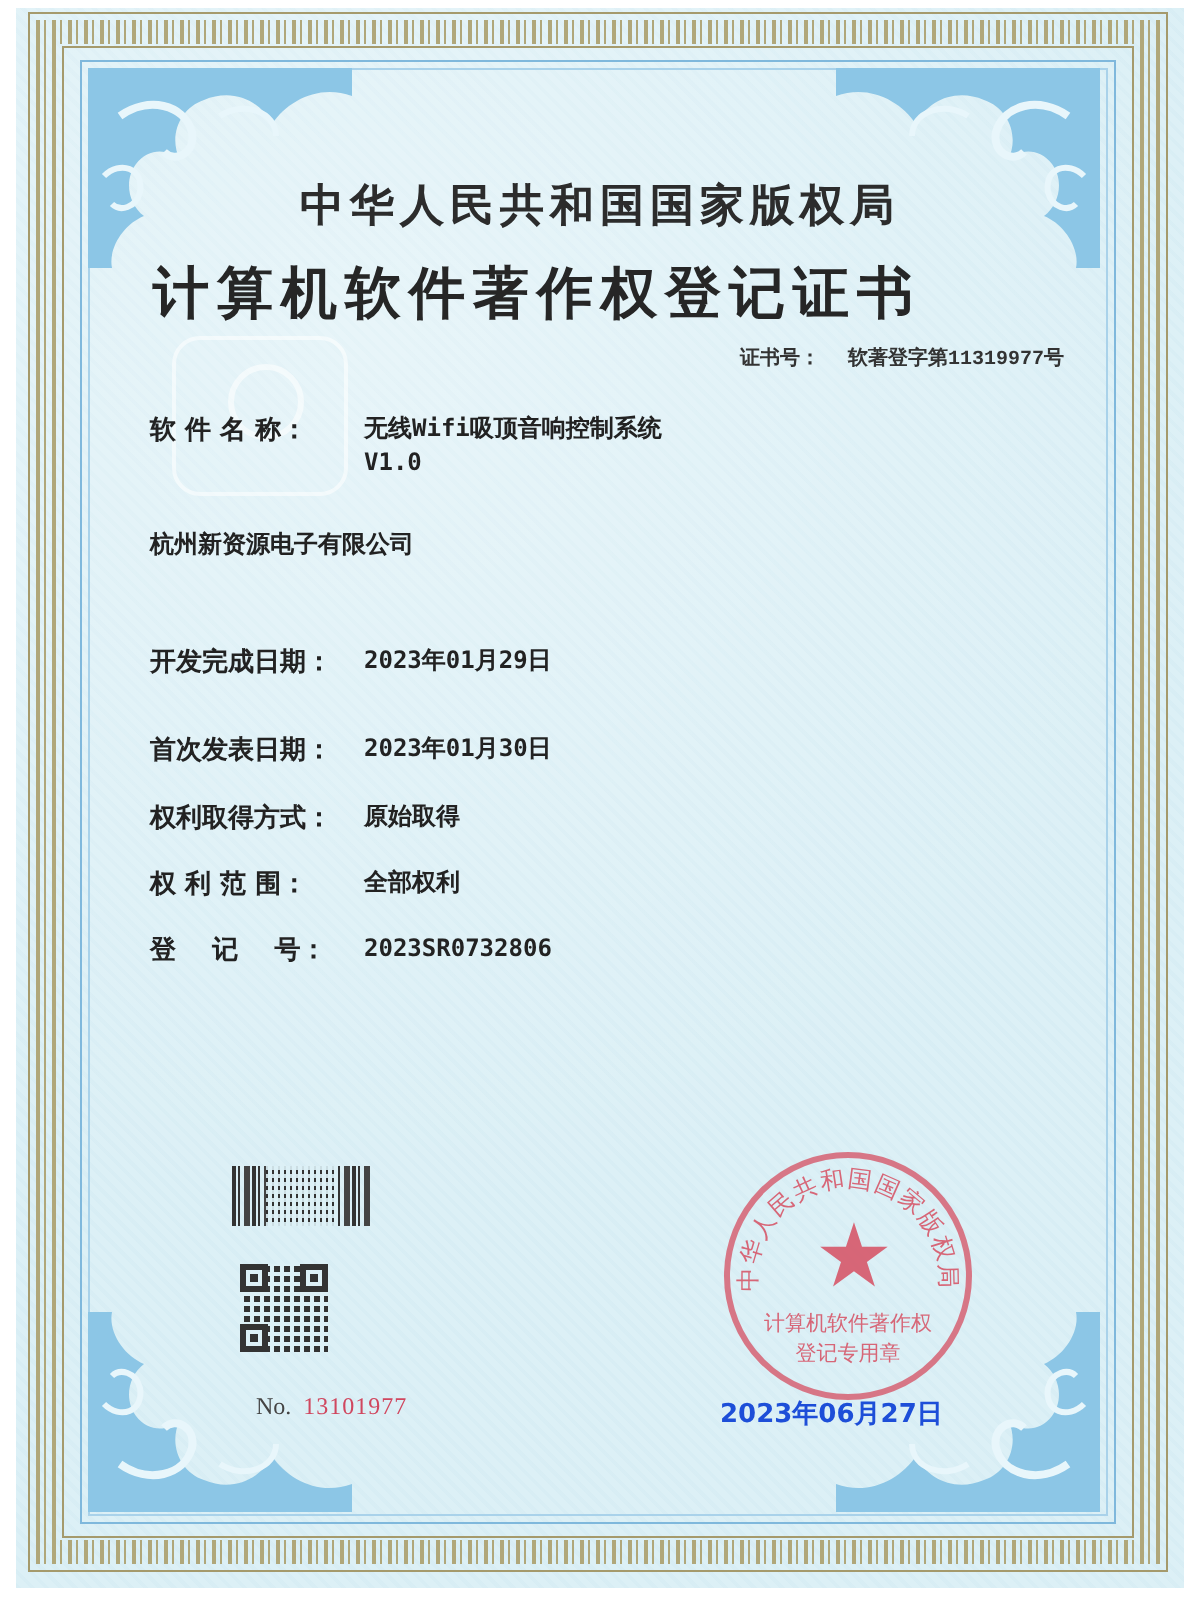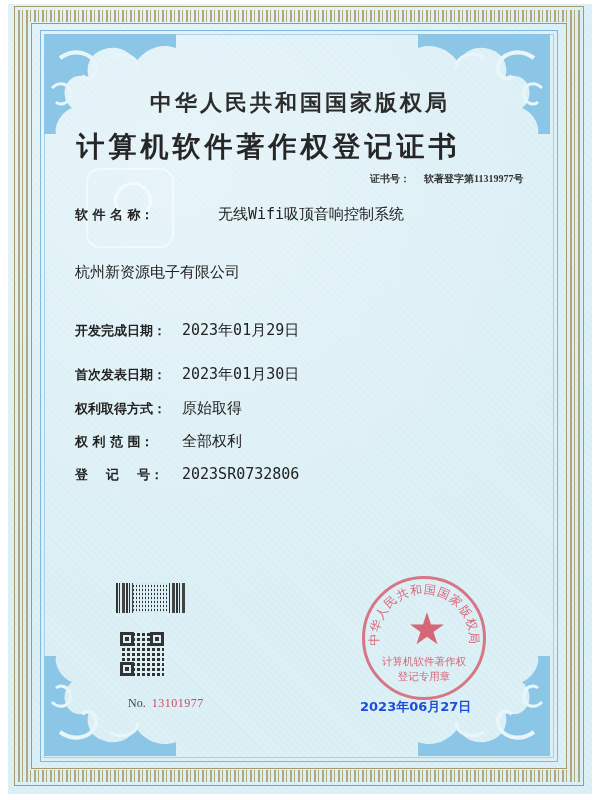--- a/index.html
+++ b/index.html
@@ -51,40 +51,40 @@
     font-family: "DejaVu Sans", "Liberation Sans", sans-serif;
     font-size: 22px; letter-spacing: 3px; color: #2c2c2c; font-weight: bold;
   }
   .cert-title {
     position: absolute; left: 0; width: 537px; top: 128px; text-align: center;
     font-family: "DejaVu Serif", "Liberation Serif", serif;
     font-size: 28px; letter-spacing: 4px; color: #262626; font-weight: bold;
   }
   .cert-no {
     position: absolute; left: 370px; top: 172px; font-size: 10px; color: #333;
-    font-family: Liberation Serif, serif; font-weight: bold;
+    font-family: Liberation Mono, monospace; font-weight: bold;
   }
   .cert-no .v { margin-left: 14px; }
 
   .watermark {
     position: absolute; left: 86px; top: 168px; width: 88px; height: 80px;
     border: 2px solid rgba(255,255,255,0.55); border-radius: 14px;
   }
   .watermark::after {
     content: ""; position: absolute; left: 26px; top: 12px; width: 32px; height: 32px;
     border: 3px solid rgba(255,255,255,0.55); border-radius: 50%;
   }
 
   .field {
     position: absolute; left: 75px; font-size: 13px;
     font-family: "DejaVu Sans", "Liberation Sans", sans-serif; color: #222;
     display: flex;
   }
   .field .lbl { width: 107px; font-weight: bold; white-space: pre; }
-  .field .val { font-family: "DejaVu Sans Mono", "Liberation Mono", monospace; font-size: 15px; line-height: 17px; font-weight: normal;}
+  .field .val { font-family: "DejaVu Sans Mono", "Liberation Mono", monospace; font-size: 12px; line-height: 17px; font-weight: bold;}
   .field .val .line { display: block; }
 
   .body-text {
     position: absolute; left: 72px; top: 512px; width: 470px;
     font-family: "DejaVu Sans", "Liberation Sans", sans-serif; font-size: 13px; font-weight: bold;
     line-height: 34px; color: #222;
   }
   .body-text .p1 { text-indent: 26px; display: block; white-space: nowrap; }
   .body-text .p2 { display: block; white-space: nowrap; }
 
@@ -171,24 +171,25 @@
 </svg>
 
 <div class="watermark"></div>
 
 <div class="agency">中华人民共和国国家版权局</div>
 <div class="cert-title">计算机软件著作权登记证书</div>
 <div class="cert-no">
   <span>证书号：</span><span class="v">软著登字第11319977号</span>
 </div>
 
-<div class="field" style="top:206px;gap:36px;">
+<div class="field" style="top:206px;">
   <span class="lbl">软 件 名 称：</span>
   <span class="val">
     <span class="line">无线Wifi吸顶音响控制系统</span>
+    <span class="line">V1.0</span>
   </span>
 </div>
 <div class="field" style="top:264px;">
   <span class="val">杭州新资源电子有限公司</span>
 </div>
 <div class="field" style="top:322px;">
   <span class="lbl">开发完成日期：</span>
   <span class="val">2023年01月29日</span>
 </div>
 <div class="field" style="top:366px;">

